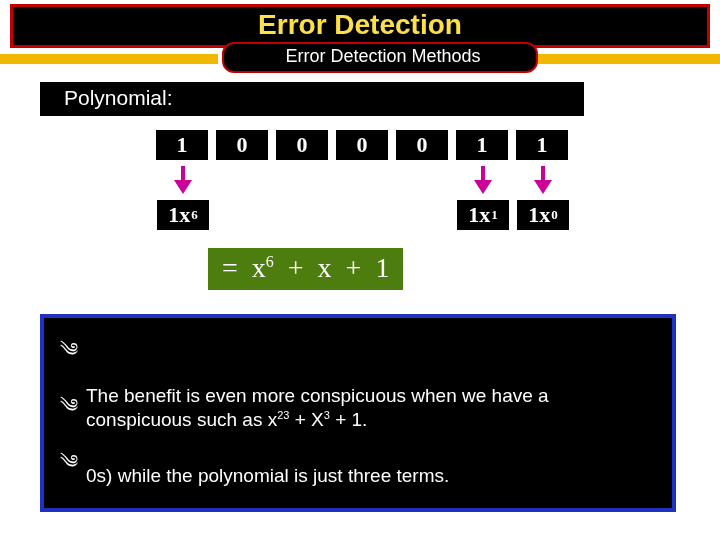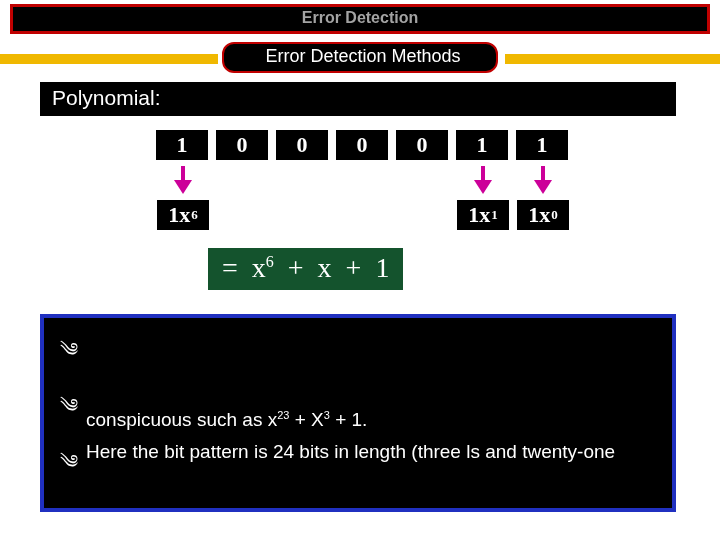--- a/index.html
+++ b/index.html
@@ -8,23 +8,23 @@
     height: 540px;
     background: #fff;
     font-family: Arial, sans-serif;
     position: relative;
     overflow: hidden;
   }
   .title-bar {
     margin: 4px 10px 0 10px;
     background: #000;
     border: 3px solid #c00000;
-    color: #a3a3a3;
+    color: #fde047;
     text-align: center;
-    font-size: 16px;
+    font-size: 28px;
     font-weight: bold;
     padding: 2px 0 4px 0;
   }
   .stripe-row {
     position: absolute;
     left: 0; right: 0;
     top: 46px;
     height: 22px;
   }
   .stripe-left, .stripe-right {
@@ -32,38 +32,38 @@
     top: 8px;
     height: 10px;
     background: #f0b800;
   }
   .stripe-left { left: 0; width: 218px; }
   .stripe-right { right: 0; width: 215px; }
   .subtitle {
     position: absolute;
     left: 222px;
     top: 42px;
-    width: 276px;
+    width: 316px;
     background: #000;
     border: 2px solid #c00000;
     border-radius: 12px;
     color: #fff;
     text-align: center;
     font-size: 18px;
     padding: 2px 0 4px 6px;
   }
   .section-label {
     position: absolute;
     left: 40px;
     top: 82px;
-    width: 636px;
+    width: 544px;
     background: #000;
     color: #fff;
     font-size: 21px;
-    padding: 4px 8px 6px 12px;
+    padding: 4px 8px 6px 24px;
   }
   .bit-row {
     position: absolute;
     left: 154px;
     top: 128px;
     display: flex;
     gap: 4px;
   }
   .bit-cell {
     width: 56px;
@@ -115,21 +115,21 @@
     display: flex;
     align-items: center;
     justify-content: center;
     font-family: "Times New Roman", serif;
   }
   .term-cell sup { font-size: 13px; margin-left:1px; }
   .eq-box {
     position: absolute;
     left: 208px;
     top: 248px;
-    background: #14532d;
+    background: #4d7c0f;
     color: #fff;
     font-family: "Times New Roman", serif;
     font-size: 28px;
     padding: 4px 14px 6px 14px;
   }
   .eq-box sup { font-size: 16px; }
   .body-box {
     position: absolute;
     left: 40px;
     top: 314px;
@@ -216,23 +216,24 @@
 <div class="body-box">
   <div class="row">
     <div class="bullet">༄</div>
     <div class="txt">
       <br>
     </div>
   </div>
   <div class="row">
     <div class="bullet">༄</div>
     <div class="txt">
-      <br>
+      <span>The benefit is even more conspicuous when we have a</span><br>
       <span>conspicuous such as x</span><sup>23</sup><span> + X</span><sup>3</sup><span> + 1.</span>
     </div>
   </div>
   <div class="row">
     <div class="bullet">༄</div>
     <div class="txt">
-      <span>Here the bit pattern is 24 bits in length (three ls and twenty-one</span><br>
+      <br>
+      <span>0s) while the polynomial is just three terms.</span>
     </div>
   </div>
 </div>
 
 </body></html>

